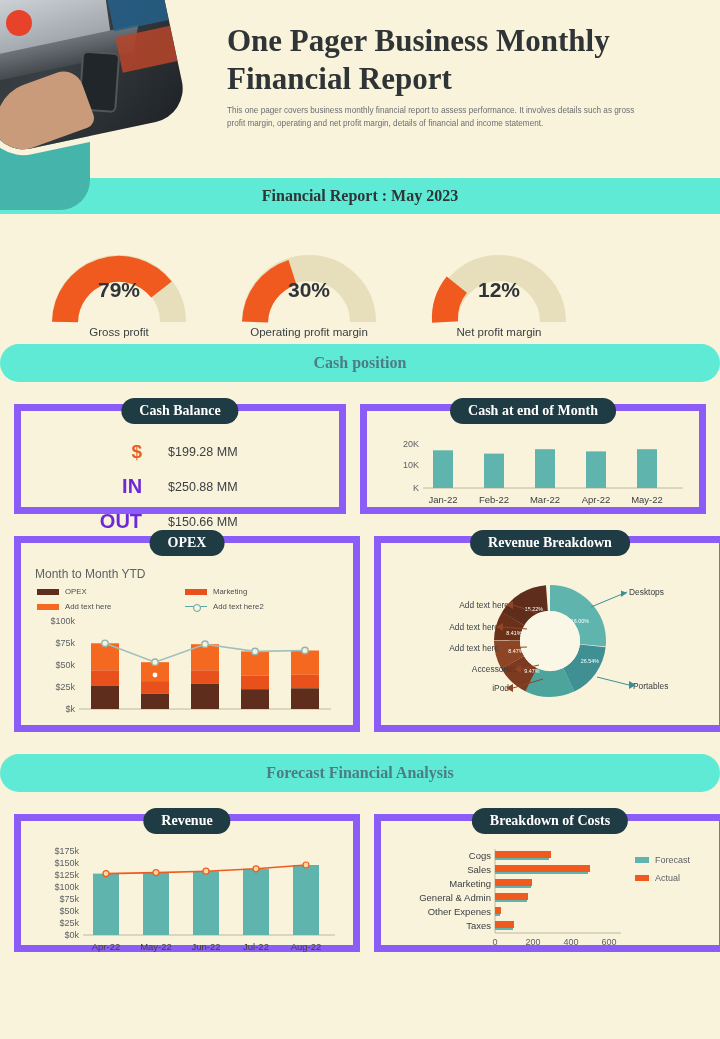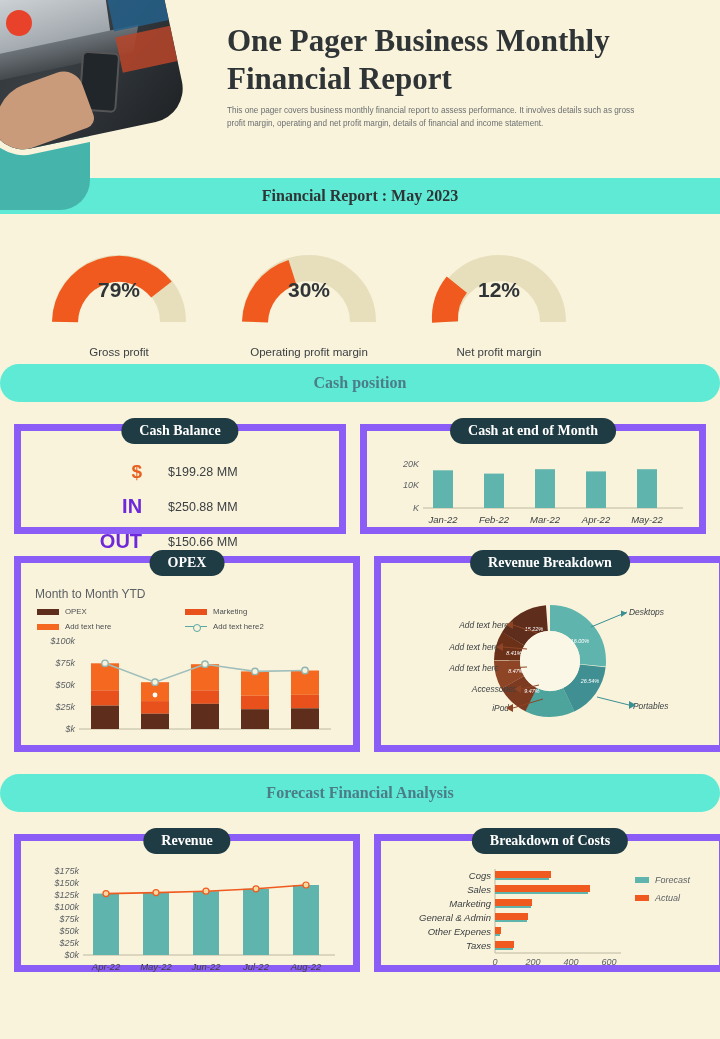--- a/index.html
+++ b/index.html
@@ -78,21 +78,21 @@
 
   
   .kpis { display:flex; justify-content:flex-start; padding:22px 24px 6px; }
   .kpi { width:190px; text-align:center; }
   .gauge { position:relative; width:140px; height:90px; margin:0 auto; }
   .gauge svg { display:block; }
   .gauge .val {
     position:absolute; left:0; right:0; top:42px;
     font-size:21px; font-weight:bold; color:#2f3436;
   }
-  .kpi .lbl { margin-top:20px; font-size:11.5px; color:#3b4042; }
+  .kpi .lbl { font-size:11.5px; color:#3b4042; }
 
   
   .row { display:flex; gap:14px; padding:10px 14px 0; }
   .card {
     flex:1; border:7px solid #8b5cf6; background:#faf3dc;
     position:relative; padding:24px 10px 10px;
   }
   .card-title {
     position:absolute; left:50%; top:-13px; transform:translateX(-50%);
     background:#1f3b43; color:#fff; font-family:"Liberation Serif", serif;
@@ -103,21 +103,21 @@
   
   .cb-row { display:flex; align-items:center; padding:6px 0; }
   .cb-key {
     width:46%; text-align:right; padding-right:26px;
     font-size:20px; font-weight:bold; color:#6d28d9;
   }
   .cb-key.dollar { color:#e8601f; font-size:19px; }
   .cb-val { font-size:12.5px; color:#3b4042; }
 
   
-  .chart { position:relative;font-style:italic; }
+  .chart { position:relative; }
   .tick-lbl { font-size:9px; fill:#5c6164; }
   .cat-lbl  { font-size:9.5px; fill:#3b4042; }
 
   
   .legend { display:flex; flex-wrap:wrap; gap:6px 22px; padding:4px 6px 2px; }
   .lg-item { display:flex; align-items:center; gap:6px; font-size:7.8px; color:#4a4f51; }
   .sw { width:22px; height:6px; display:inline-block; }
   .sw-line { width:22px; height:0; border-top:1.5px solid #58a9a3; position:relative; }
   .sw-line:after {
     content:""; position:absolute; left:8px; top:-3px; width:6px; height:6px;

